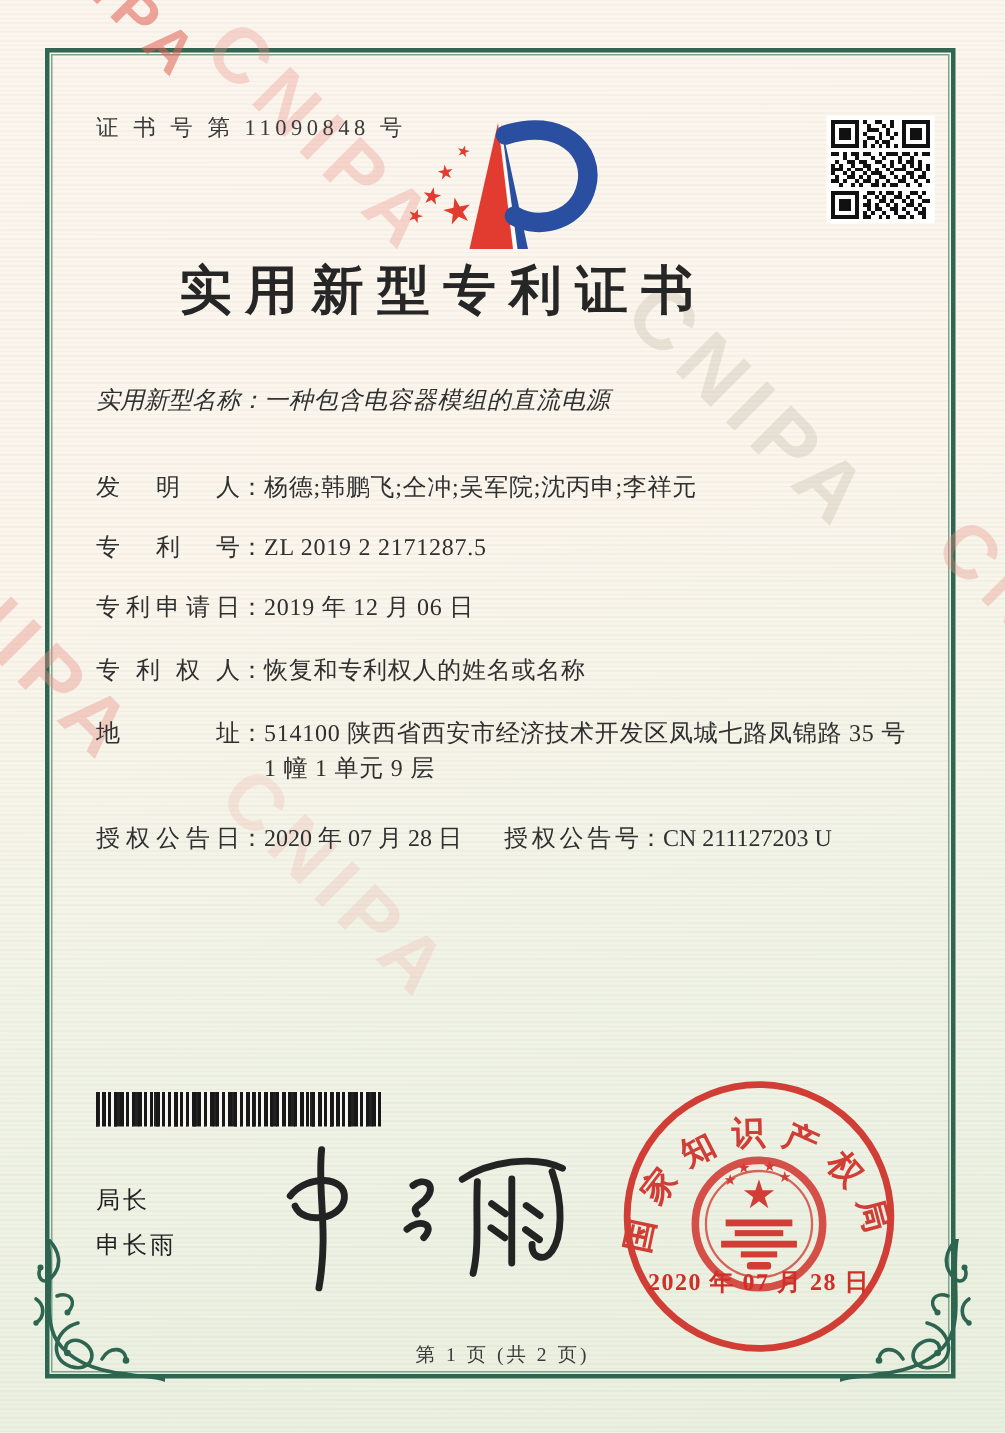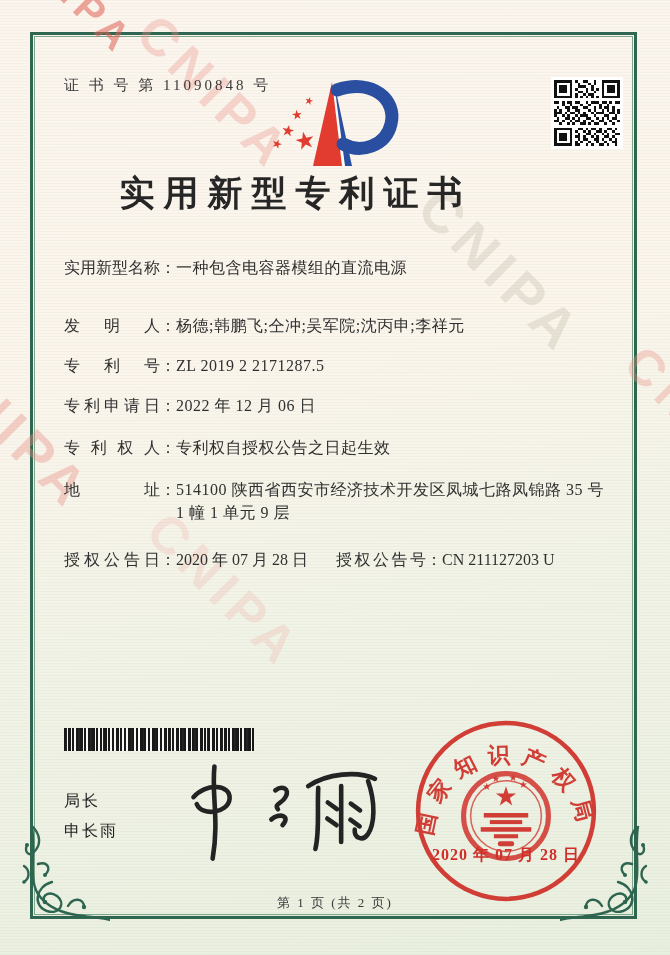--- a/index.html
+++ b/index.html
@@ -49,21 +49,21 @@
   
   .row{
     position:absolute; left:64px; width:545px; display:flex;
     font-size:16px; color:#303030; line-height:23px; z-index:2;
   }
   .row .lbl{
     flex:0 0 96px; text-align:justify; text-align-last:justify; text-justify:inter-ideograph;
   }
   .row .colon{ flex:0 0 16px; }
   .row .val{ flex:1; letter-spacing:0.5px; }
-  .r1{ top:256px; } .r2{ top:314px; } .r3{ top:354px; } .r4{ top:394px; }
+  .r1{ top:256px;font-style:italic; } .r2{ top:314px; } .r3{ top:354px; } .r4{ top:394px; }
   .r5{ top:436px; } .r6{ top:478px; } .r7{ top:528px;margin-top:20px; }
   .grant-group{ display:flex; }
   .grant-group .lbl{ flex:0 0 96px; text-align:justify; text-align-last:justify; }
   .grant-group .colon{ flex:0 0 16px; }
   .g2{ margin-left:28px; }
   .g2 .lbl{ flex:0 0 90px; }
   
   .body-text{
     position:absolute; left:58px; top:556px; width:556px; z-index:2;
     font-size:15px; color:#333; line-height:25.5px; text-align:justify;
@@ -170,26 +170,26 @@
       <span class="val">杨德;韩鹏飞;仝冲;吴军院;沈丙申;李祥元</span>
   </div>
   <div class="row r3">
     <span class="lbl">专利号</span>
       <span class="colon">：</span>
       <span class="val">ZL 2019 2 2171287.5</span>
   </div>
   <div class="row r4">
     <span class="lbl">专利申请日</span>
       <span class="colon">：</span>
-      <span class="val">2022 年 12 月 06 日</span>
+      <span class="val">2019 年 12 月 06 日</span>
   </div>
   <div class="row r5">
     <span class="lbl">专利权人</span>
       <span class="colon">：</span>
-      <span class="val">专利权自授权公告之日起生效</span>
+      <span class="val">恢复和专利权人的姓名或名称</span>
   </div>
   <div class="row r6">
     <span class="lbl">地址</span>
       <span class="colon">：</span>
       <span class="val">514100 陕西省西安市经济技术开发区凤城七路凤锦路 35 号 1 幢 1 单元 9 层</span>
   </div>
   <div class="row r7">
     <span class="grant-group">
       <span class="lbl">授权公告日</span>
         <span class="colon">：</span>

